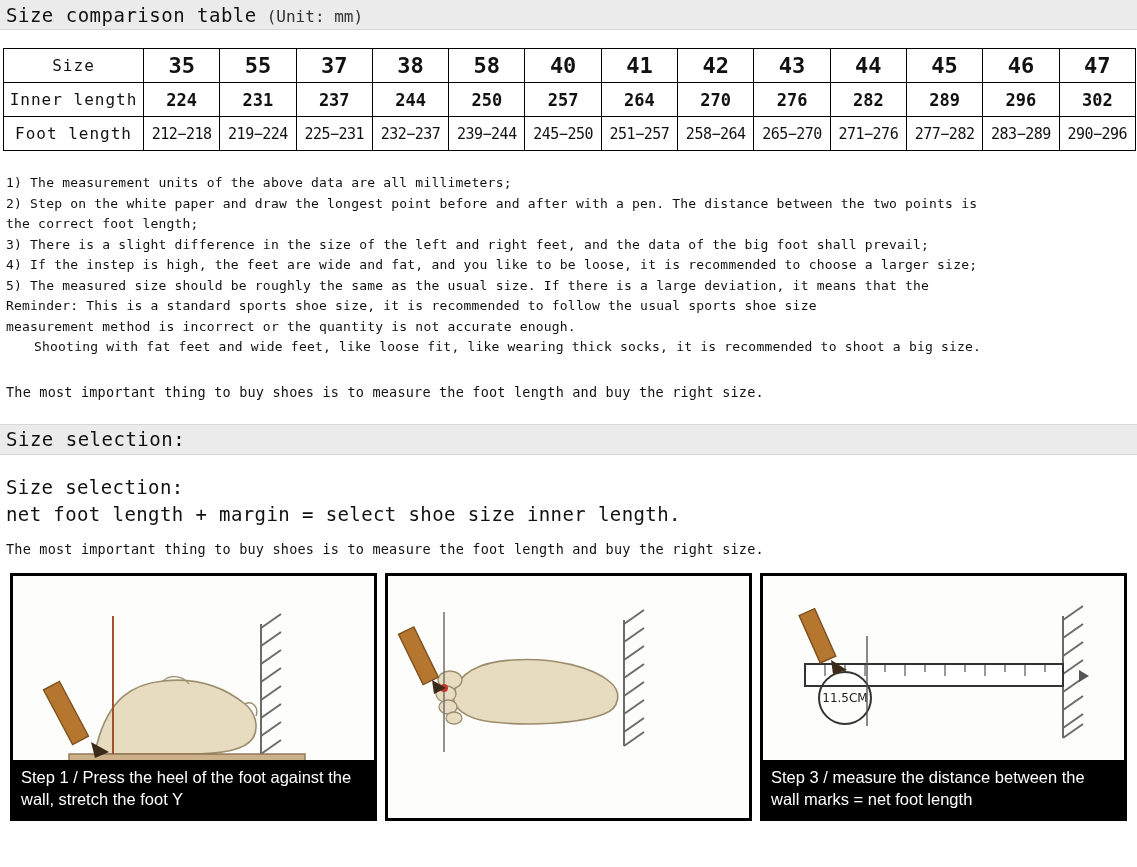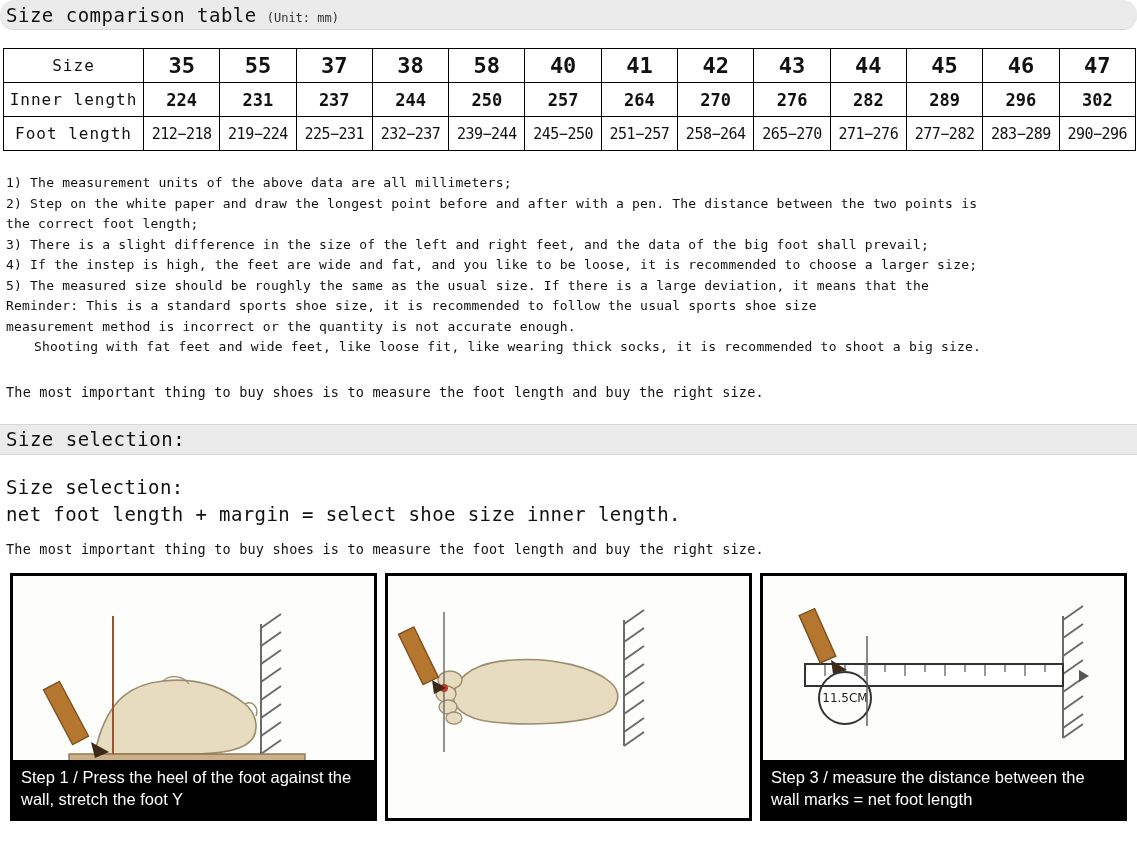--- a/index.html
+++ b/index.html
@@ -24,29 +24,28 @@
 
   
   .title-bar {
     height: 30px;
     background: #ebebeb;
     border-bottom: 1px solid #d8d8d8;
     display: flex;
     align-items: baseline;
     padding: 4px 8px 0 6px;
     box-sizing: border-box;
-    border-radius: 14px;
   }
   .title-main {
     font-size: 19px;
     letter-spacing: 0.5px;
     color: #111;
   }
   .title-unit {
-    font-size: 12px;
+    font-size: 16px;
     margin-left: 10px;
     color: #333;
   }
 
   
   .table-wrap {
     padding: 18px 2px 0 2px;
   }
   table.size-table {
     border-collapse: collapse;

